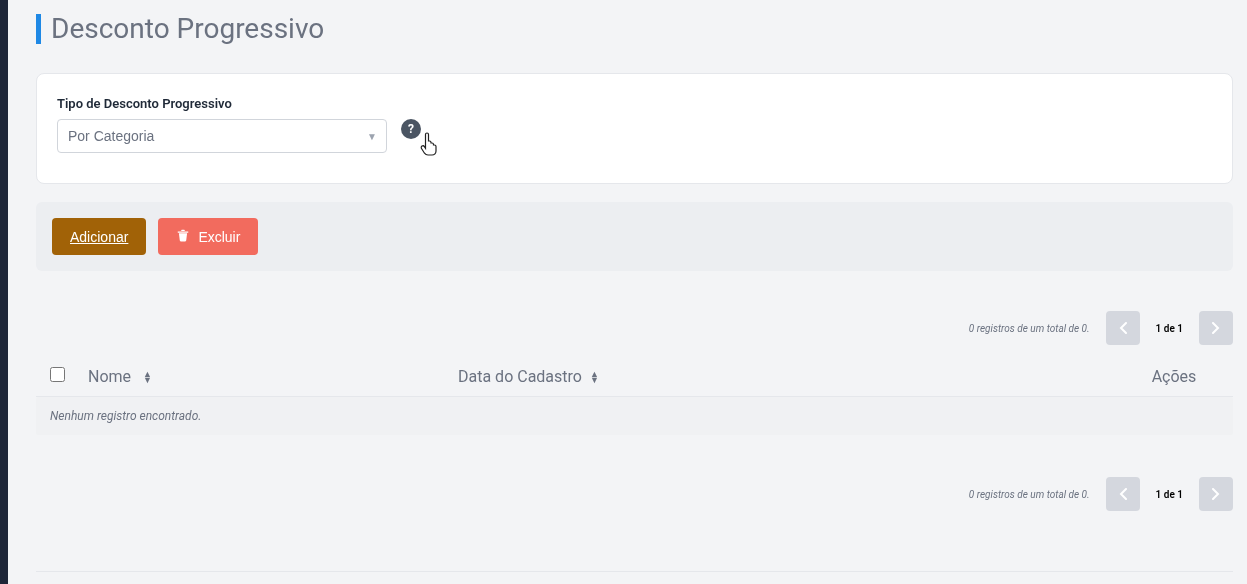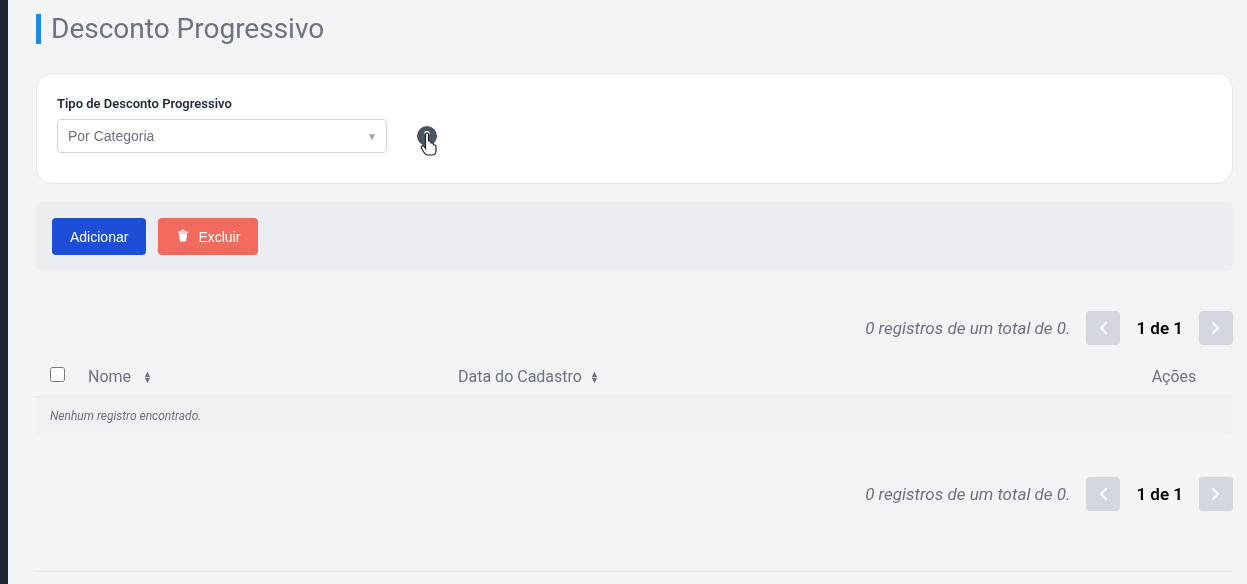--- a/index.html
+++ b/index.html
@@ -32,35 +32,35 @@
       margin-right: 10px;
     }
     .page-title {
       font-size: 28px;
       font-weight: 400;
       color: #6b7280;
     }
     .card {
       background: #fff;
       border: 1px solid #e5e7eb;
-      border-radius: 16px;
+      border-radius: 8px;
       padding: 22px 20px 30px 20px;
       margin-bottom: 18px;
     }
     .form-label {
       display: block;
       font-size: 13px;
       font-weight: 600;
       color: #1f2937;
       margin-bottom: 8px;
     }
     .select-row {
       display: flex;
-      align-items: center;
-      gap: 30px;
+      align-items: flex-start;
+      gap: 14px;
       position: relative;
     }
     .select {
       width: 330px;
       height: 34px;
       border: 1px solid #d1d5db;
       border-radius: 4px;
       padding: 0 30px 0 10px;
       background: #fff;
       color: #6b7280;
@@ -111,28 +111,28 @@
       border-radius: 4px;
       padding: 10px 18px;
       font-size: 14px;
       font-weight: 500;
       cursor: pointer;
       display: inline-flex;
       align-items: center;
       gap: 8px;
       color: #fff;
     }
-    .btn-primary { background: #1d4ed8; }
+    .btn-primary { background: #a16207; text-decoration: underline; }
     .btn-danger  { background: #f26b5e; }
     .pagination-row {
       display: flex;
       justify-content: flex-end;
       align-items: center;
       gap: 16px;
-      font-size: 17px;
+      font-size: 10px;
       color: #6b7280;
       font-style: italic;
       margin-bottom: 12px;
     }
     .pagination-row.bottom { margin-top: 42px; margin-bottom: 24px; }
     .pager-btn {
       width: 34px;
       height: 34px;
       border: none;
       border-radius: 4px;

